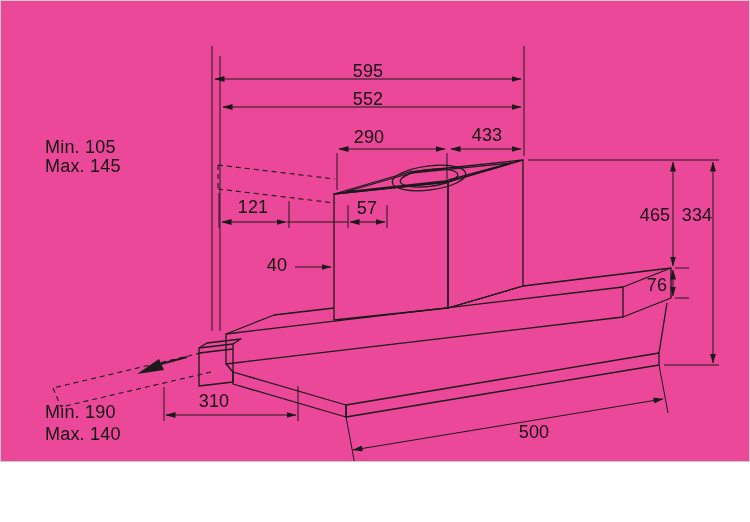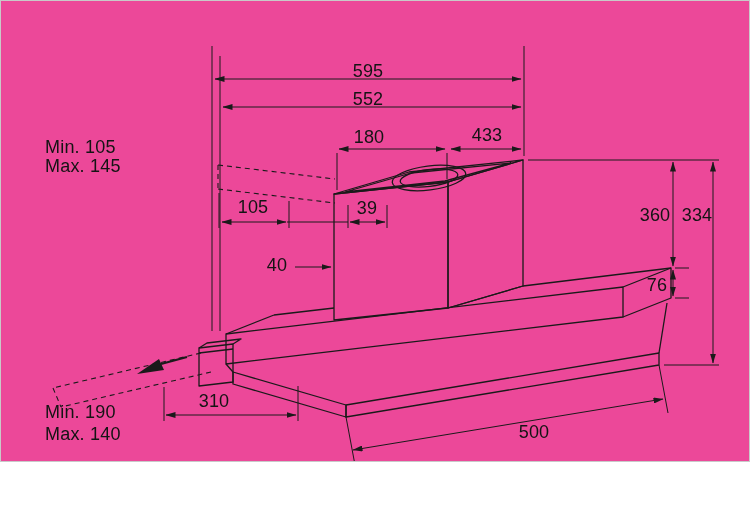--- a/index.html
+++ b/index.html
@@ -117,31 +117,31 @@
       <path d="M672,161 L672,265" marker-start="url(#arr)" marker-end="url(#arr)"></path>
       <path d="M672,269 L672,295" marker-start="url(#arr)" marker-end="url(#arr)"></path>
       <path d="M712,161 L712,362" marker-start="url(#arr)" marker-end="url(#arr)"></path>
       <path d="M165,414 L295,414" marker-start="url(#arr)" marker-end="url(#arr)"></path>
       <path d="M352,449 L662,398" marker-start="url(#arr)" marker-end="url(#arr)"></path>
     </g>
   </svg>
 
   <div class="lbl" style="left:367px;top:70px">595</div>
   <div class="lbl" style="left:367px;top:98px">552</div>
-  <div class="lbl" style="left:368px;top:136px">180</div>
+  <div class="lbl" style="left:368px;top:136px">290</div>
   <div class="lbl" style="left:486px;top:134px">433</div>
 
   <div class="lbl lbl-left" style="left:44px;top:146px">Min. 105</div>
   <div class="lbl lbl-left" style="left:44px;top:165px">Max. 145</div>
 
-  <div class="lbl" style="left:252px;top:206px">105</div>
-  <div class="lbl" style="left:366px;top:207px">39</div>
+  <div class="lbl" style="left:252px;top:206px">121</div>
+  <div class="lbl" style="left:366px;top:207px">57</div>
   <div class="lbl" style="left:276px;top:264px">40</div>
 
-  <div class="lbl" style="left:654px;top:214px">360</div>
+  <div class="lbl" style="left:654px;top:214px">465</div>
   <div class="lbl" style="left:696px;top:214px">334</div>
   <div class="lbl" style="left:656px;top:284px">76</div>
 
   <div class="lbl lbl-left" style="left:44px;top:411px">Min. 190</div>
   <div class="lbl lbl-left" style="left:44px;top:433px">Max. 140</div>
 
   <div class="lbl" style="left:213px;top:400px">310</div>
   <div class="lbl" style="left:533px;top:431px">500</div>
 
 </div>

